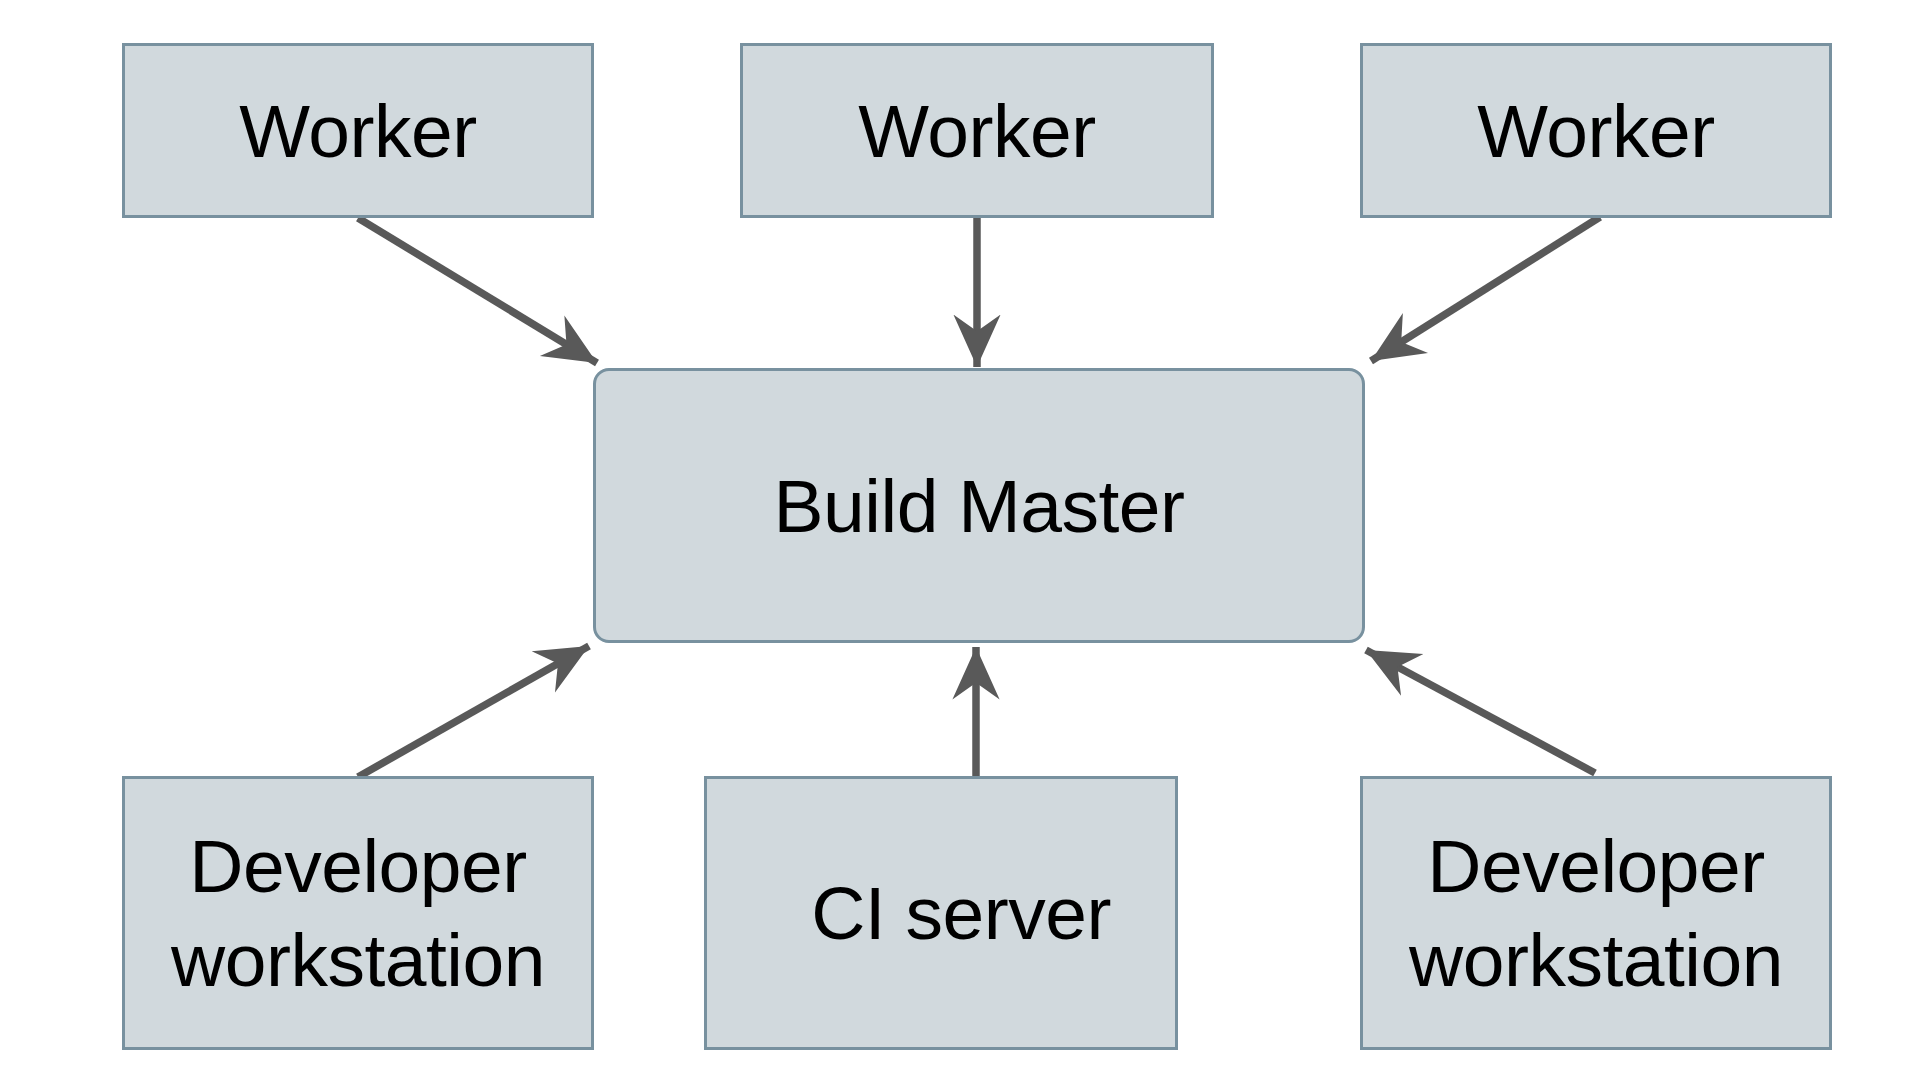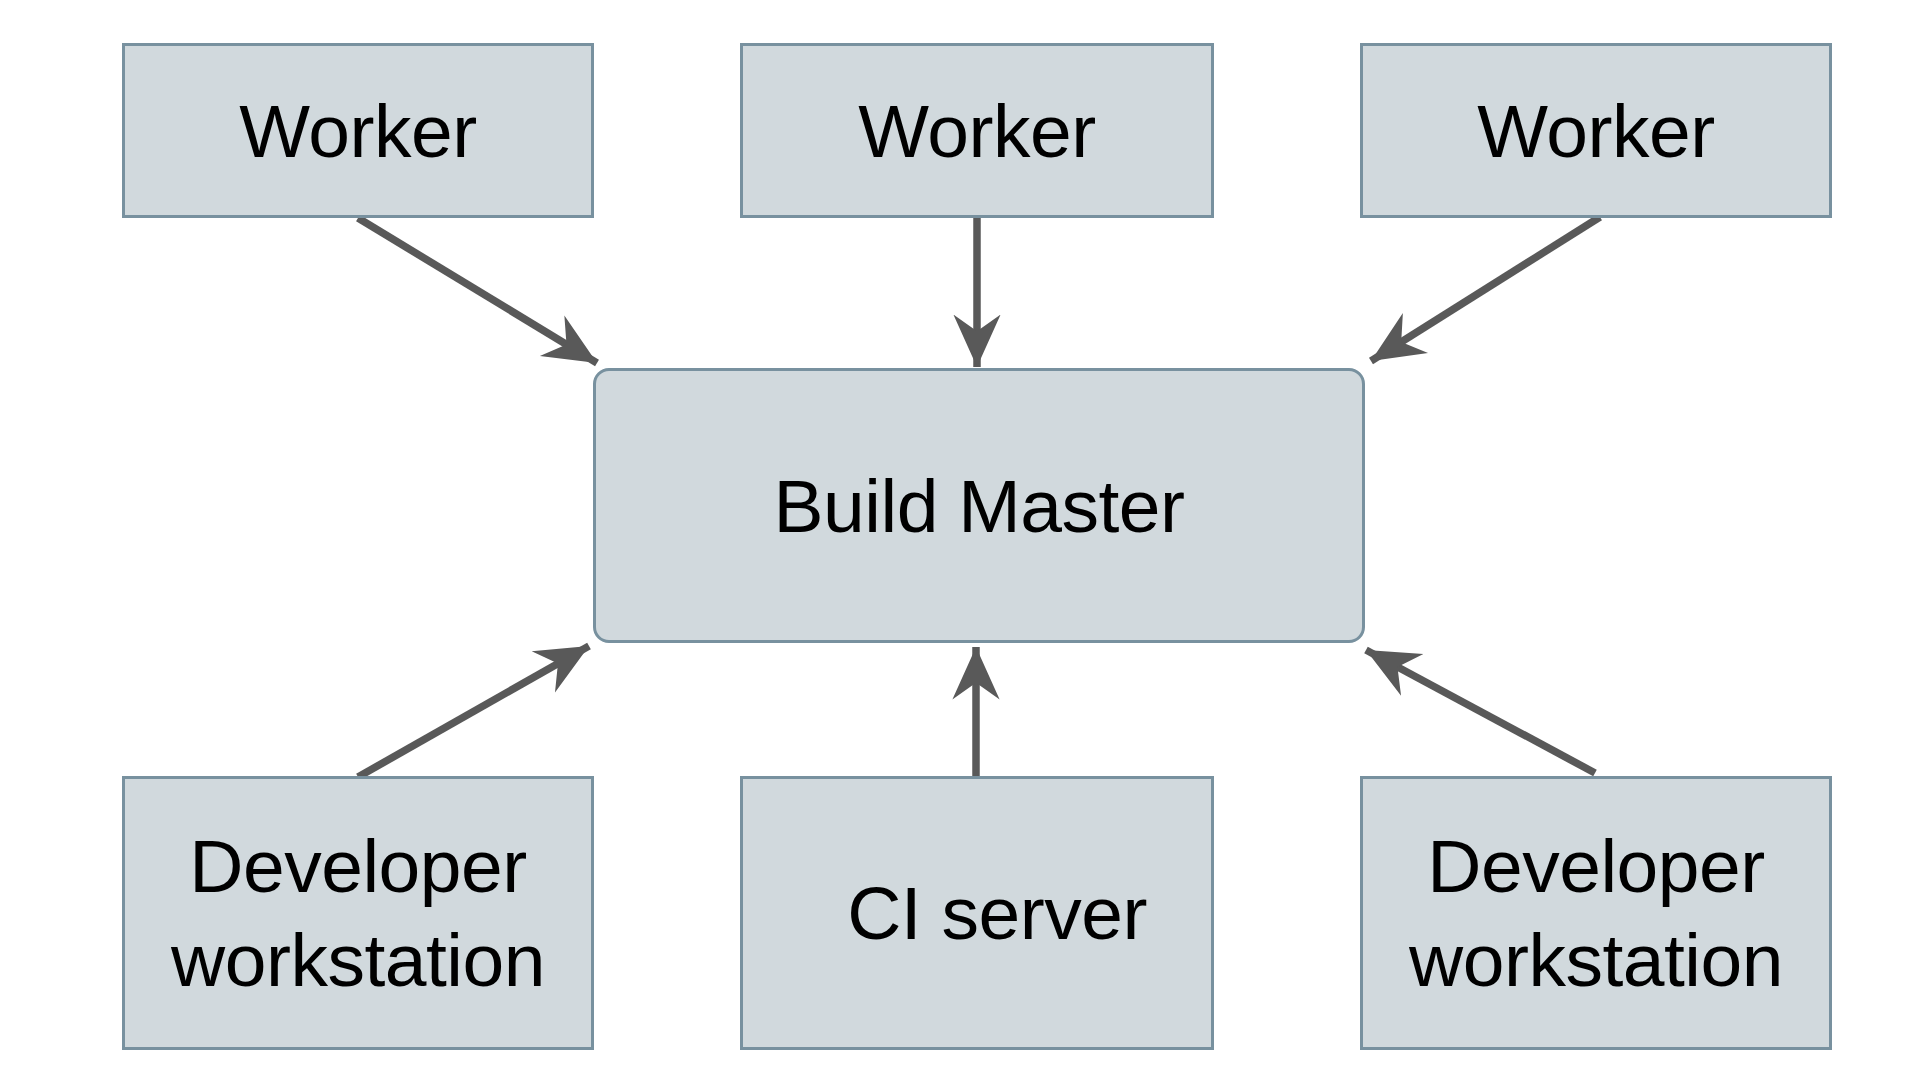--- a/index.html
+++ b/index.html
@@ -46,21 +46,21 @@
     font-size: 75px;
     letter-spacing: -0.5px;
     line-height: 94px;
     padding: 0 8px;
   }
   .node-worker-1 { left: 122px;  top: 43px;  width: 472px; height: 175px; }
   .node-worker-2 { left: 740px;  top: 43px;  width: 474px; height: 175px; }
   .node-worker-3 { left: 1360px; top: 43px;  width: 472px; height: 175px; }
   .node-build-master { left: 593px; top: 368px; width: 772px; height: 275px; border-radius: 16px; }
   .node-dev-ws-1 { left: 122px;  top: 776px; width: 472px; height: 274px; }
-  .node-ci-server { left: 740px; top: 776px; width: 474px; height: 274px; padding-left: 48px; }
+  .node-ci-server { left: 704px; top: 776px; width: 474px; height: 274px; padding-left: 48px; }
   .node-dev-ws-2 { left: 1360px; top: 776px; width: 472px; height: 274px; }
 </style>
 </head>
 <body>
 
 <div class="canvas">
 
   <svg class="edges-layer" viewBox="0 0 1910 1090" xmlns="http://www.w3.org/2000/svg">
     <defs>
       <marker id="arrowhead" viewBox="0 0 10 10" refX="10" refY="5" markerWidth="7" markerHeight="7" orient="auto" markerUnits="strokeWidth">

